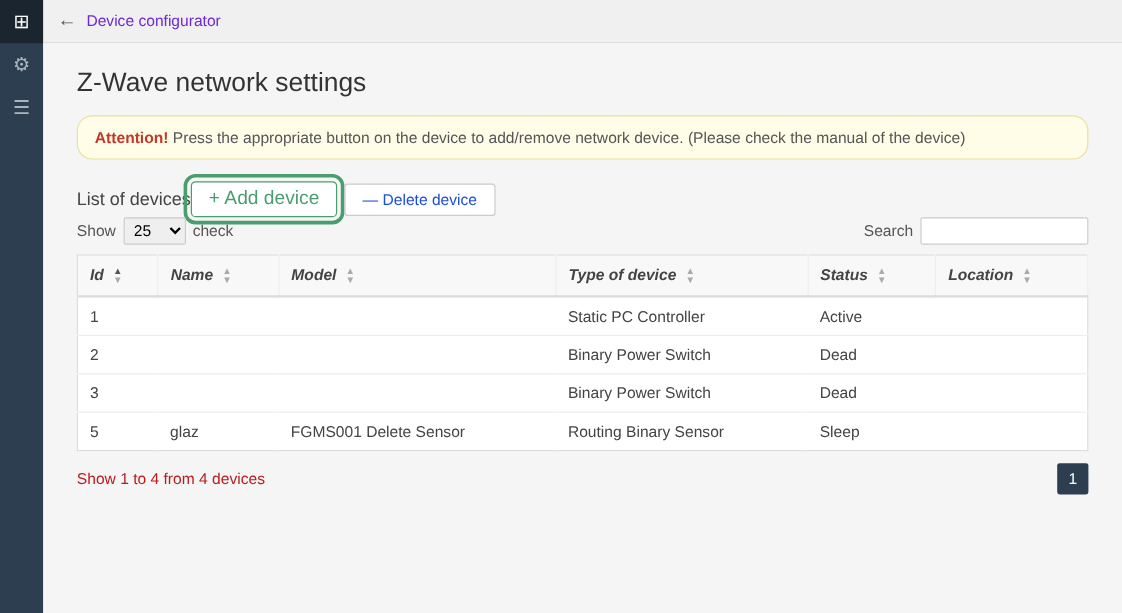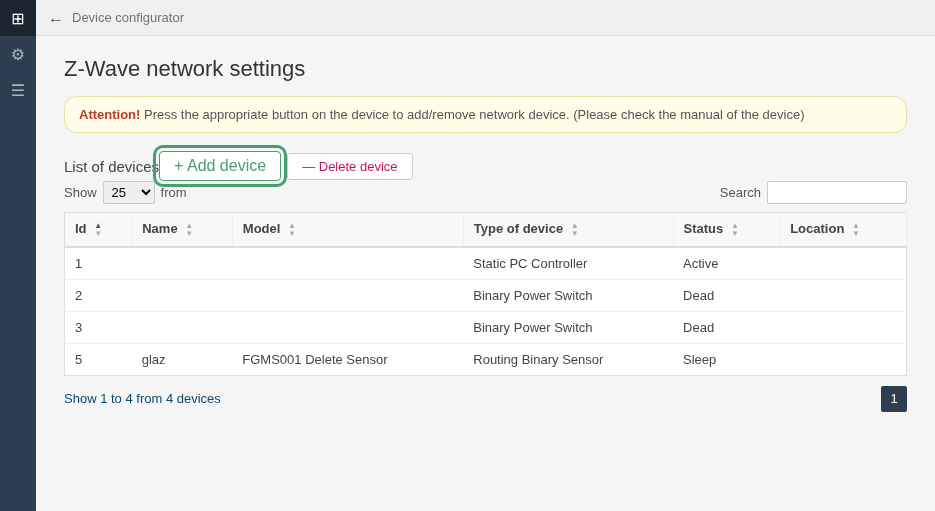--- a/index.html
+++ b/index.html
@@ -49,21 +49,21 @@
       gap: 8px;
     }
     .topbar-back {
       cursor: pointer;
       color: #555;
       font-size: 16px;
       display: flex;
       align-items: center;
     }
     .topbar-title {
-      color: #737373;
+      color: #6d28d9;
       font-size: 13px;
     }
 
     
     .content {
       flex: 1;
       padding: 20px 28px;
       overflow-y: auto;
       background: #f5f5f5;
     }
@@ -119,21 +119,21 @@
       align-items: center;
       gap: 4px;
       outline: 3px solid #4a9d6f;
       outline-offset: 3px;
       border-radius: 4px;
     }
 
     .btn-delete {
       background: #fff;
       border: 1px solid #ccc;
-      color: #be185d;
+      color: #1d4ed8;
       padding: 5px 14px;
       border-radius: 3px;
       cursor: pointer;
       font-size: 13px;
       display: flex;
       align-items: center;
       gap: 4px;
       margin-left: 6px;
     }
 
@@ -173,20 +173,21 @@
     
     .data-table {
       width: 100%;
       border-collapse: collapse;
       background: #fff;
       border: 1px solid #ddd;
     }
     .data-table thead tr {
       background: #f8f8f8;
       border-bottom: 2px solid #ddd;
+      font-style: italic;
     }
     .data-table th {
       padding: 8px 10px;
       text-align: left;
       font-weight: bold;
       color: #444;
       font-size: 13px;
       border-right: 1px solid #eee;
       white-space: nowrap;
     }
@@ -211,21 +212,21 @@
     
     .table-footer {
       display: flex;
       align-items: center;
       justify-content: space-between;
       margin-top: 8px;
       padding: 2px 0;
     }
     .table-info {
       font-size: 13px;
-      color: #0c4a6e;
+      color: #b91c1c;
     }
     .pagination {
       display: flex;
       gap: 2px;
     }
     .page-btn {
       width: 26px;
       height: 26px;
       background: #2d3e50;
       color: #fff;
@@ -281,21 +282,21 @@
 
     <div class="table-controls">
       <div class="show-rows">
         <span>Show</span>
         <select>
           <option>25</option>
           <option>10</option>
           <option>50</option>
           <option>100</option>
         </select>
-        <span>from</span>
+        <span>check</span>
       </div>
       <div class="search-box">
         <span>Search</span>
         <input type="text" style="">
       </div>
     </div>
 
     <table class="data-table">
       <thead>
         <tr>

